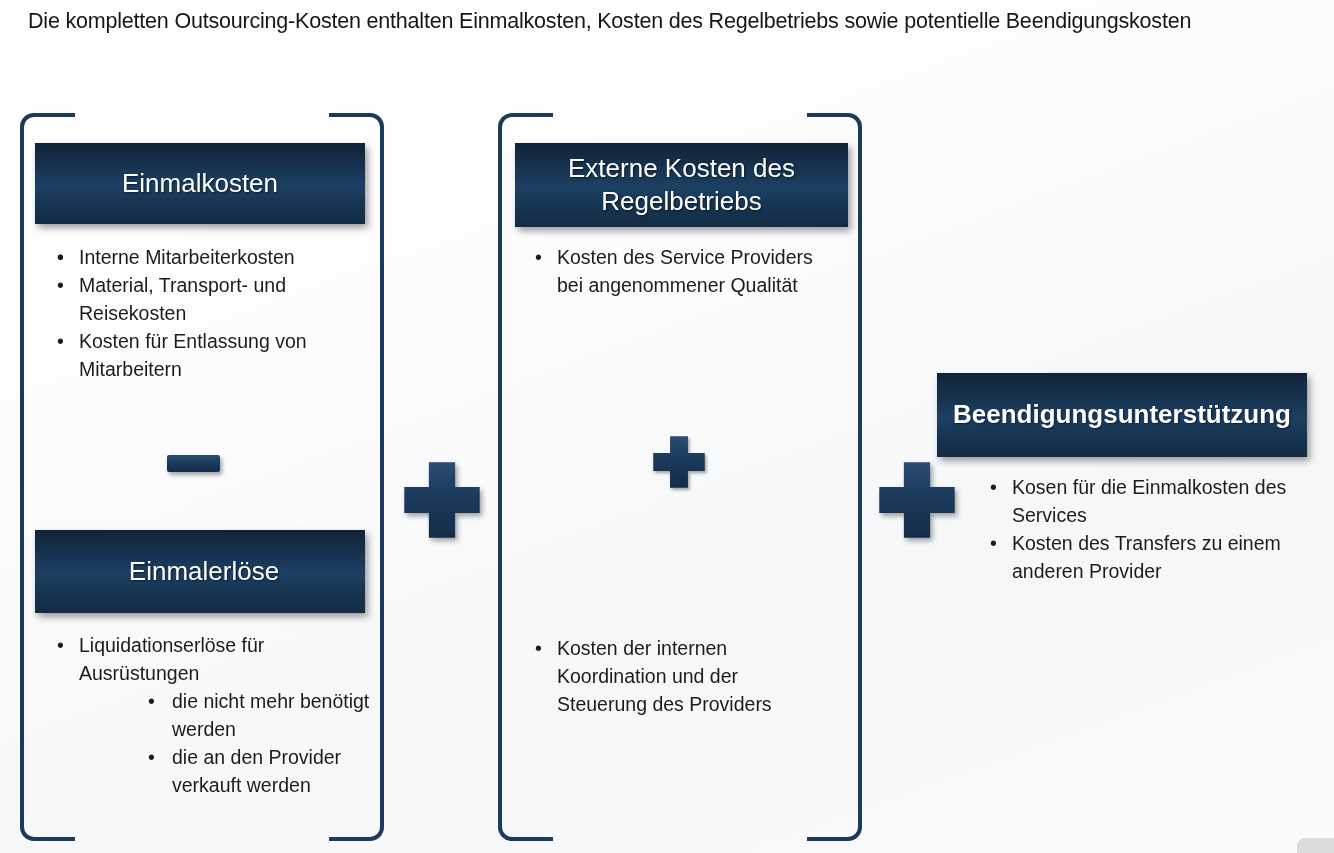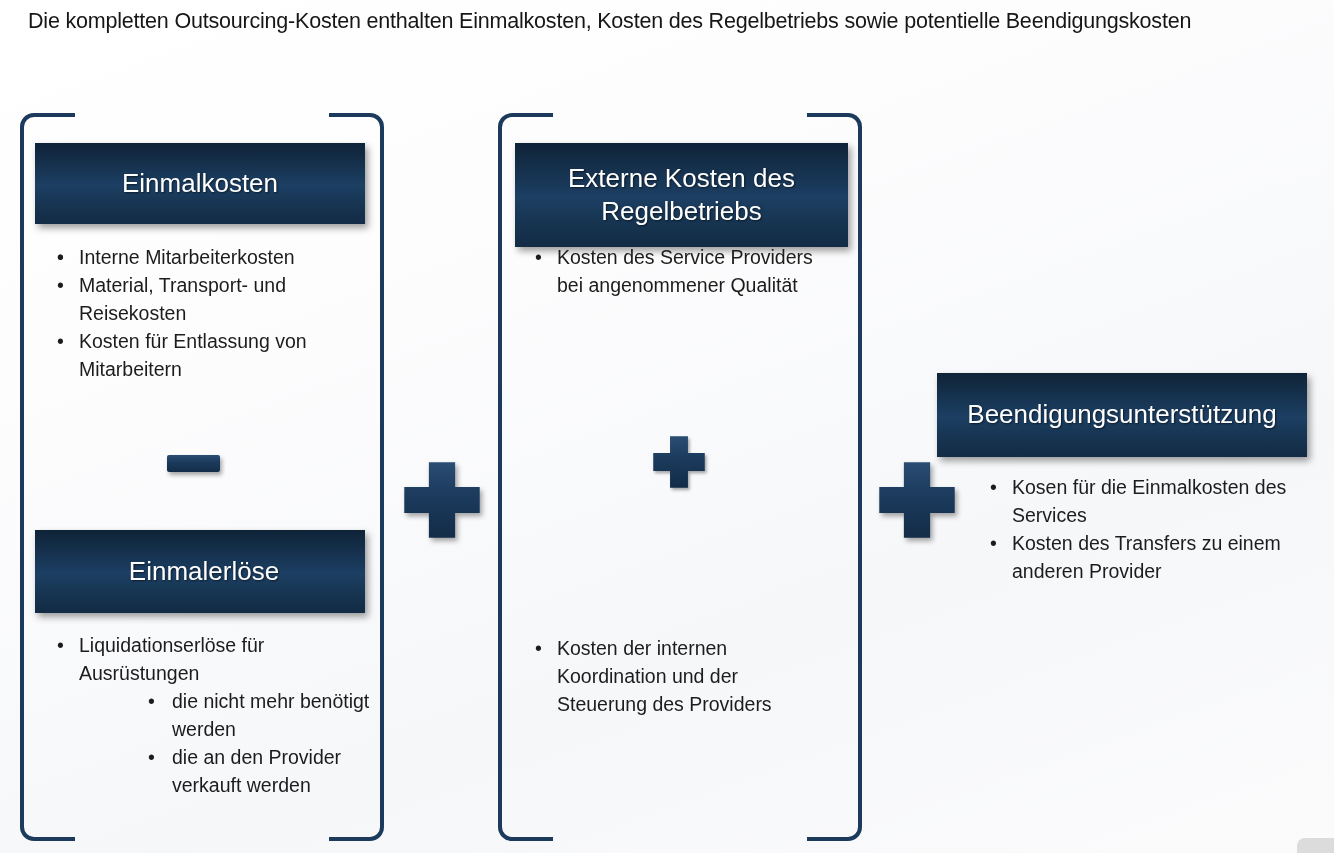--- a/index.html
+++ b/index.html
@@ -98,40 +98,40 @@
     </li>
   </ul>
 
   <svg class="op-svg" style="left:401px; top:459px;" width="82" height="82" viewBox="0 0 100 100">
     <path d="M34 4 H66 V34 H96 V66 H66 V96 H34 V66 H4 V34 H34 Z" fill="url(#plusGrad)" style="filter:drop-shadow(3px 4px 3px rgba(0,0,0,0.35))"></path>
   </svg>
 
   <div class="brk brk-left" style="left:498px; top:113px; height:728px;"></div>
   <div class="brk brk-right" style="left:807px; top:113px; height:728px;"></div>
 
-  <div class="hbox" style="left:515px; top:143px; width:333px; height:104px;">Externe Kosten des Regelbetriebs</div>
+  <div class="hbox" style="left:515px; top:143px; width:333px; height:84px;">Externe Kosten des Regelbetriebs</div>
 
   <ul class="blist" style="left:533px; top:243px; width:308px;">
     <li><span class="marker">•</span><span>Kosten des Service Providers bei angenommener Qualität</span></li>
   </ul>
 
   <svg class="op-svg" style="left:651px; top:433px;" width="56" height="58" viewBox="0 0 100 100">
     <path d="M34 4 H66 V34 H96 V66 H66 V96 H34 V66 H4 V34 H34 Z" fill="url(#plusGrad)" style="filter:drop-shadow(3px 4px 3px rgba(0,0,0,0.35))"></path>
   </svg>
 
 
   <ul class="blist" style="left:533px; top:634px; width:290px;">
     <li><span class="marker">•</span><span>Kosten der internen Koordination und der Steuerung des Providers</span></li>
   </ul>
 
   <svg class="op-svg" style="left:876px; top:459px;" width="82" height="82" viewBox="0 0 100 100">
     <path d="M34 4 H66 V34 H96 V66 H66 V96 H34 V66 H4 V34 H34 Z" fill="url(#plusGrad)" style="filter:drop-shadow(3px 4px 3px rgba(0,0,0,0.35))"></path>
   </svg>
 
-  <div class="hbox" style="left:937px; top:373px; width:370px; height:84px;">Beendigungsunterstützung</div>
+  <div class="hbox" style="left:937px; top:373px; width:370px; height:84px;font-weight:bold;">Beendigungsunterstützung</div>
 
   <ul class="blist" style="left:988px; top:473px; width:300px;">
     <li><span class="marker">•</span><span>Kosen für die Einmalkosten des Services</span></li>
     <li><span class="marker">•</span><span>Kosten des Transfers zu einem anderen Provider</span></li>
   </ul>
 
   <div class="corner-artifact"></div>
 </div>
 
 </body></html>

